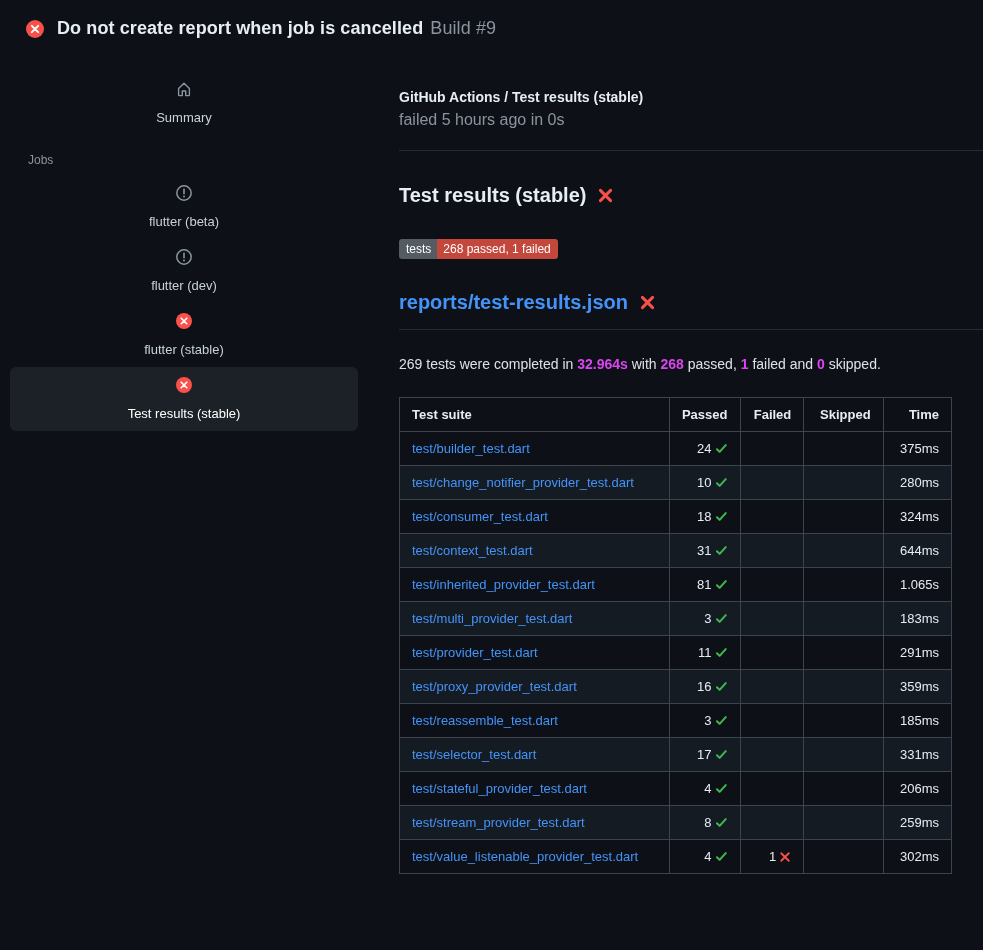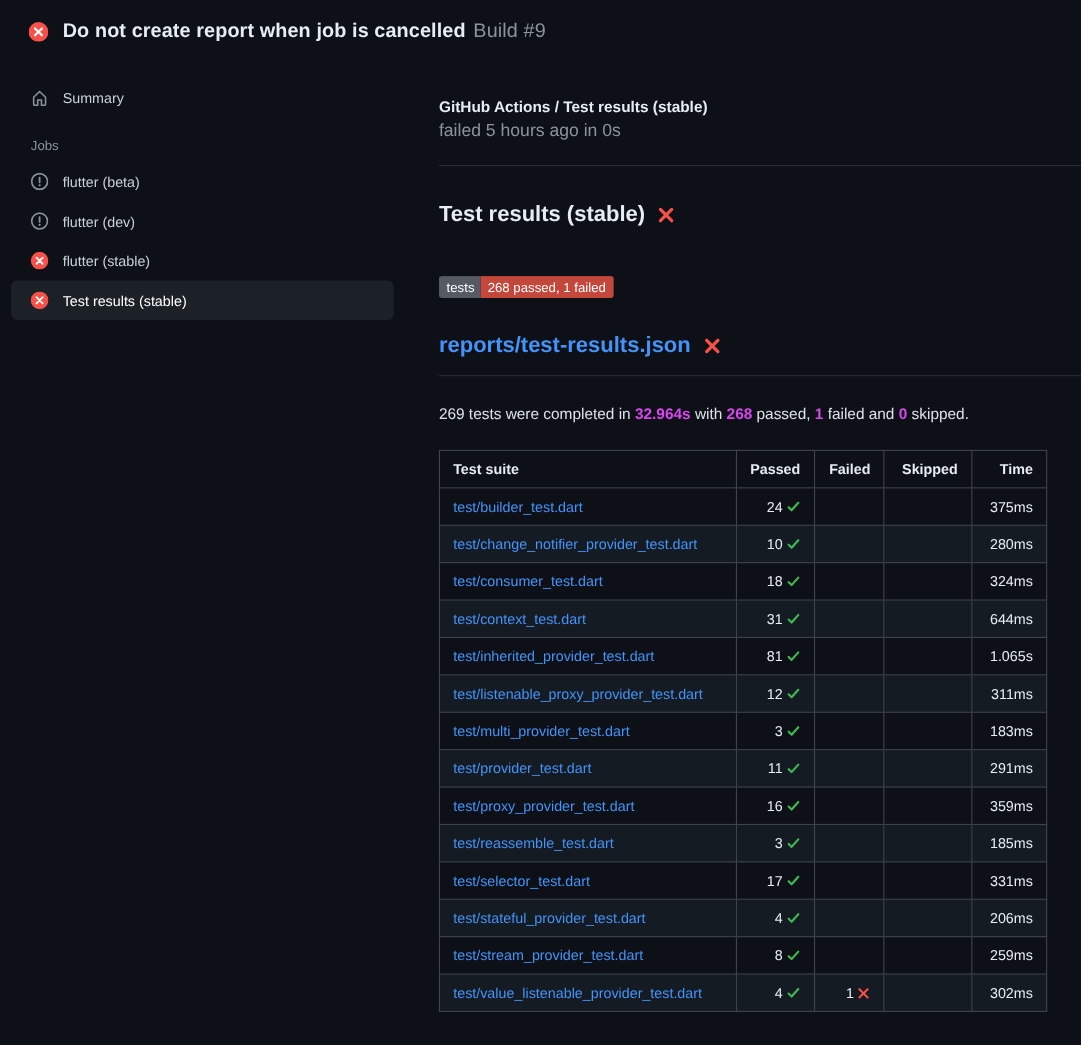--- a/index.html
+++ b/index.html
@@ -16,37 +16,37 @@
   .topbar h1 { font-size:18px; font-weight:700; letter-spacing:.1px; }
   .build-num { color:#8b949e; font-weight:400; margin-left:7px; }
 
   .layout { display:flex; align-items:flex-start; }
 
   
   .sidebar { width:368px; flex-shrink:0; padding-top:18px; }
   .sidebar-item {
     display:flex; align-items:center; gap:13px;
     margin:0 10px; padding:10px 18px; border-radius:6px;
-    font-size:13px; color:#c9d1d9; cursor:pointer;
+    font-size:13px; color:#c9d1d9; cursor:pointer;flex-direction:column;
   }
   .sidebar-item.selected { background: var(--selected-bg, #1c2128); color:#ffffff; }
   .jobs-heading { color:#8b949e; font-size:12px; padding:18px 28px 8px 28px; }
   .icon-16 { width:16px; height:16px; display:inline-flex; flex-shrink:0; }
   .icon-18 { width:18px; height:18px; display:inline-flex; flex-shrink:0; }
 
   
   .main { flex:1; padding:36px 0 0 31px; }
   .breadcrumb { font-size:14px; font-weight:700; color:#e6edf3; }
   .status-line { font-size:16px; color:#8b949e; margin-top:6px; }
   .divider { border-bottom:1px solid #262c36; margin-top:21px; }
 
   .section-title { display:flex; align-items:center; gap:11px; margin-top:33px; font-size:20px; font-weight:700; }
   .xmark { display:inline-flex; }
 
-  .badge { display:inline-flex; margin-top:44px; font-size:12px; line-height:1; border-radius:3px; overflow:hidden; color:#ffffff; }
+  .badge { display:inline-flex; margin-top:32px; font-size:12px; line-height:1; border-radius:3px; overflow:hidden; color:#ffffff; }
   .badge-label { background: var(--badge-label-bg, #545b63); padding:4px 6px 4px 7px; }
   .badge-value { background: var(--badge-value-bg, #c4473c); padding:4px 7px 4px 6px; }
 
   .report-heading { display:flex; align-items:center; gap:11px; margin-top:32px; padding-bottom:15px; border-bottom:1px solid #262c36; font-size:20px;text-align:center; }
   .report-link { color: var(--link-blue, #4493f8); font-weight:700; }
 
   .summary-text { margin-top:26px; font-size:14px; color:#dce2e8; }
   .summary-text strong { color:#d946ef; }
 
   
@@ -217,29 +217,20 @@
           <tr>
             <td><a href="#">test/inherited_provider_test.dart</a></td>
             <td class="num">81<span><svg viewBox="0 0 16 16" width="13" height="13">
                   <path d="M2.4 8.9l3.3 3.3 7.5-8.4" fill="none" stroke="#3fb950" stroke-width="2.4" stroke-linecap="round" stroke-linejoin="round"></path>
                 </svg></span></td>
             <td class="num"></td>
             <td class="num"></td>
             <td class="num">1.065s</td>
           </tr>
           <tr>
-            <td><a href="#">test/listenable_proxy_provider_test.dart</a></td>
-            <td class="num">12<span><svg viewBox="0 0 16 16" width="13" height="13">
-                  <path d="M2.4 8.9l3.3 3.3 7.5-8.4" fill="none" stroke="#3fb950" stroke-width="2.4" stroke-linecap="round" stroke-linejoin="round"></path>
-                </svg></span></td>
-            <td class="num"></td>
-            <td class="num"></td>
-            <td class="num">311ms</td>
-          </tr>
-          <tr>
             <td><a href="#">test/multi_provider_test.dart</a></td>
             <td class="num">3<span><svg viewBox="0 0 16 16" width="13" height="13">
                   <path d="M2.4 8.9l3.3 3.3 7.5-8.4" fill="none" stroke="#3fb950" stroke-width="2.4" stroke-linecap="round" stroke-linejoin="round"></path>
                 </svg></span></td>
             <td class="num"></td>
             <td class="num"></td>
             <td class="num">183ms</td>
           </tr>
           <tr>
             <td><a href="#">test/provider_test.dart</a></td>

